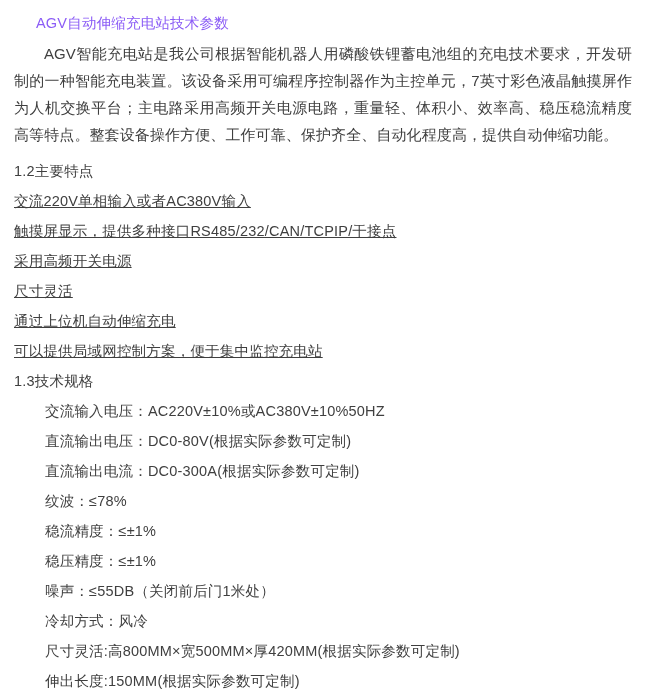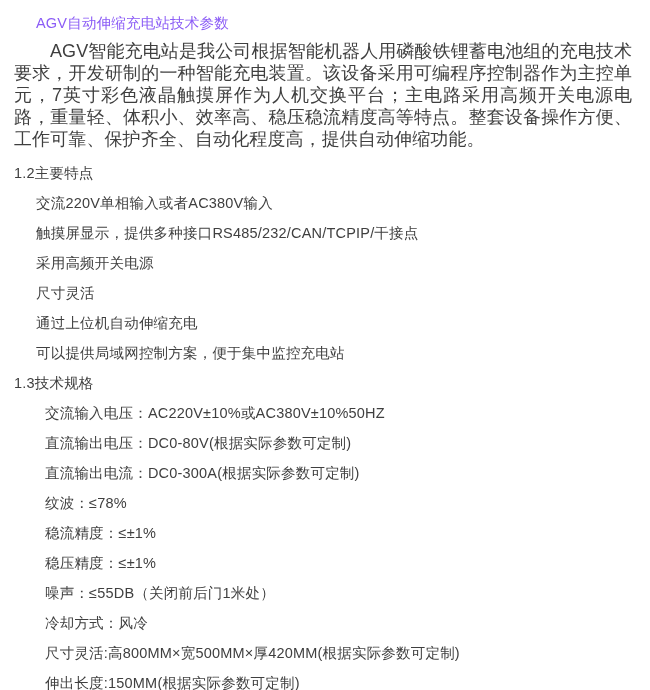--- a/index.html
+++ b/index.html
@@ -22,42 +22,42 @@
     position: relative;
   }
   .doc-title {
     font-size: 14.5px;
     line-height: 22px;
     color: #8b5cf6;
     margin: 4px 0 6px 22px;
     letter-spacing: 0.2px;
   }
   .intro {
-    font-size: 18px;
-    line-height: 22px;
+    font-size: 15px;
+    line-height: 27px;
     color: #3f3f3f;
     text-align: justify;
     text-justify: inter-ideograph;
     text-indent: 2em;
     margin: 4px 0 8px 0;
     padding-right: 4px;
     letter-spacing: 0.1px;
   }
   .section-head {
     font-size: 14.5px;
     line-height: 30px;
     color: #3f3f3f;
     letter-spacing: 0.2px;
   }
   .bullet-line {
     font-size: 14.5px;
     line-height: 30px;
     color: #3f3f3f;
-    margin-left: 22px;
     letter-spacing: 0.2px;
+    text-decoration: underline;
   }
   .spec-line {
     font-size: 14.5px;
     line-height: 30px;
     color: #3f3f3f;
     margin-left: 31px;
     letter-spacing: 0.2px;
   }
 </style>
 </head>

